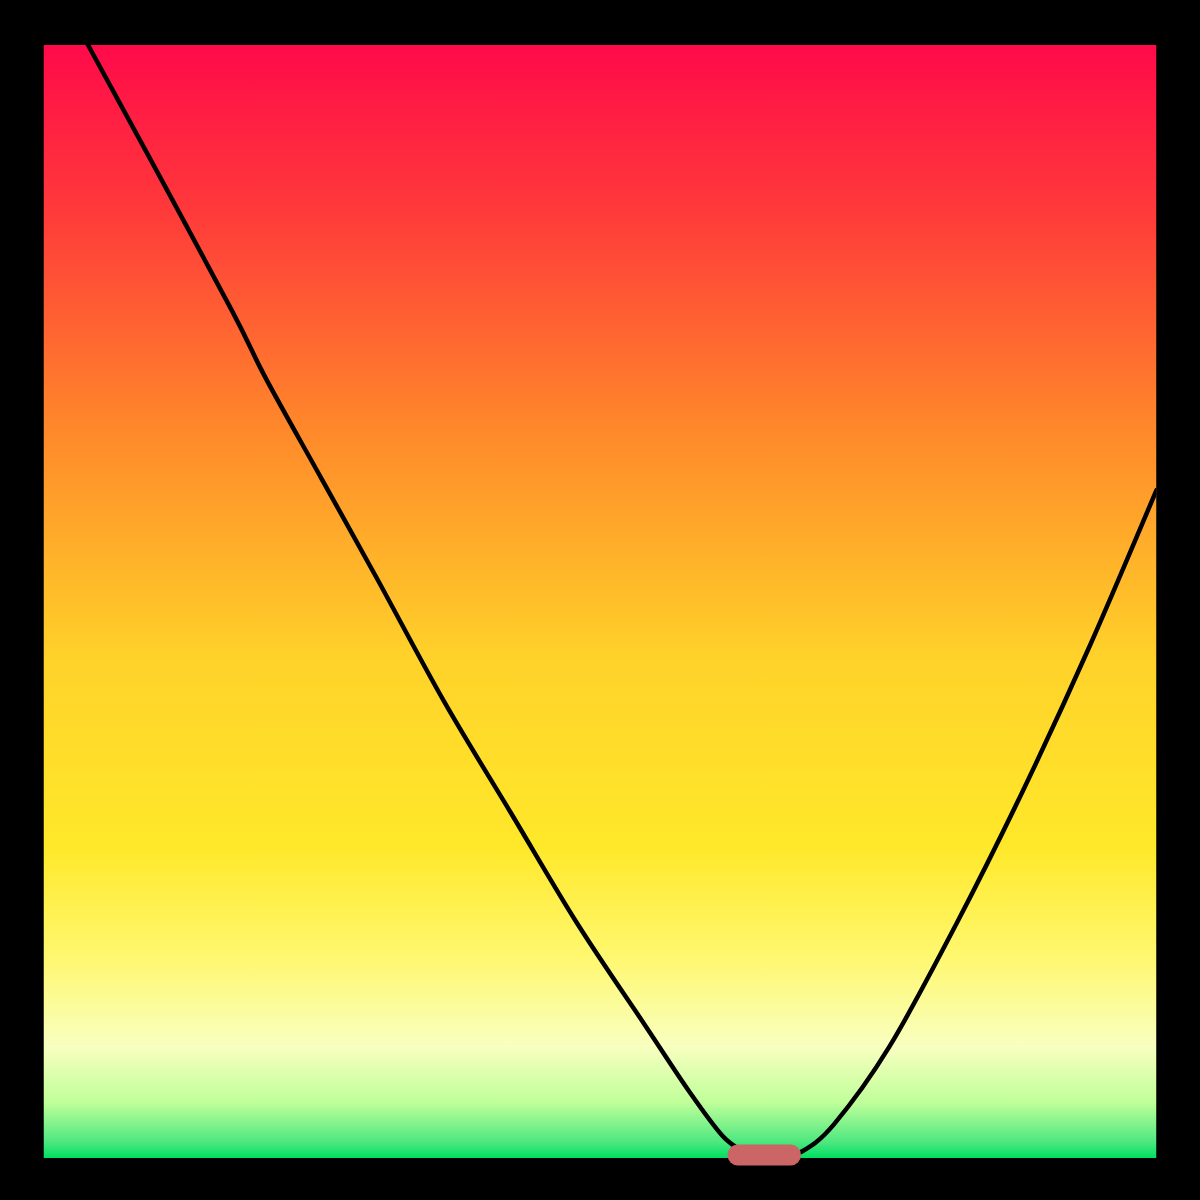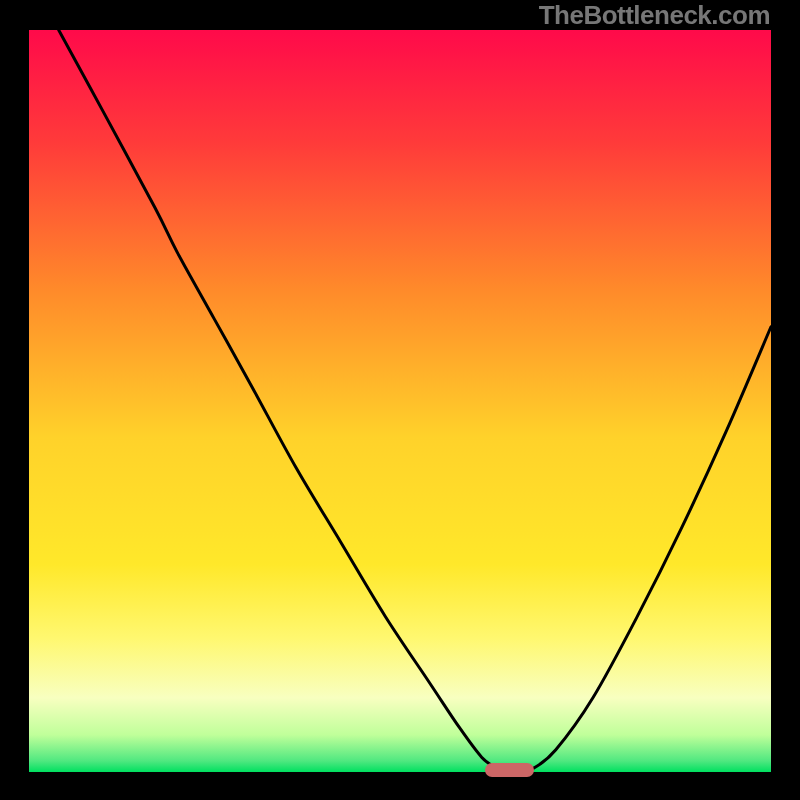--- a/index.html
+++ b/index.html
@@ -43,21 +43,20 @@
   }
   .marker {
     position: absolute;
     border-radius: 999px;
   }
 </style>
 </head>
 <body>
 
 <div class="frame">
-  <div class="attribution">TheBottleneck.com</div>
 
   <div class="plot">
     <svg class="gradient-bg" viewBox="0 0 742 742" preserveAspectRatio="none">
       <defs>
         <linearGradient id="bgGrad" x1="0" y1="0" x2="0" y2="1">
             <stop offset="0%" stop-color="#ff0a4a"></stop>
             <stop offset="15%" stop-color="#ff3a3a"></stop>
             <stop offset="35%" stop-color="#ff8a2a"></stop>
             <stop offset="55.00000000000001%" stop-color="#ffd22a"></stop>
             <stop offset="72%" stop-color="#ffe82a"></stop>

